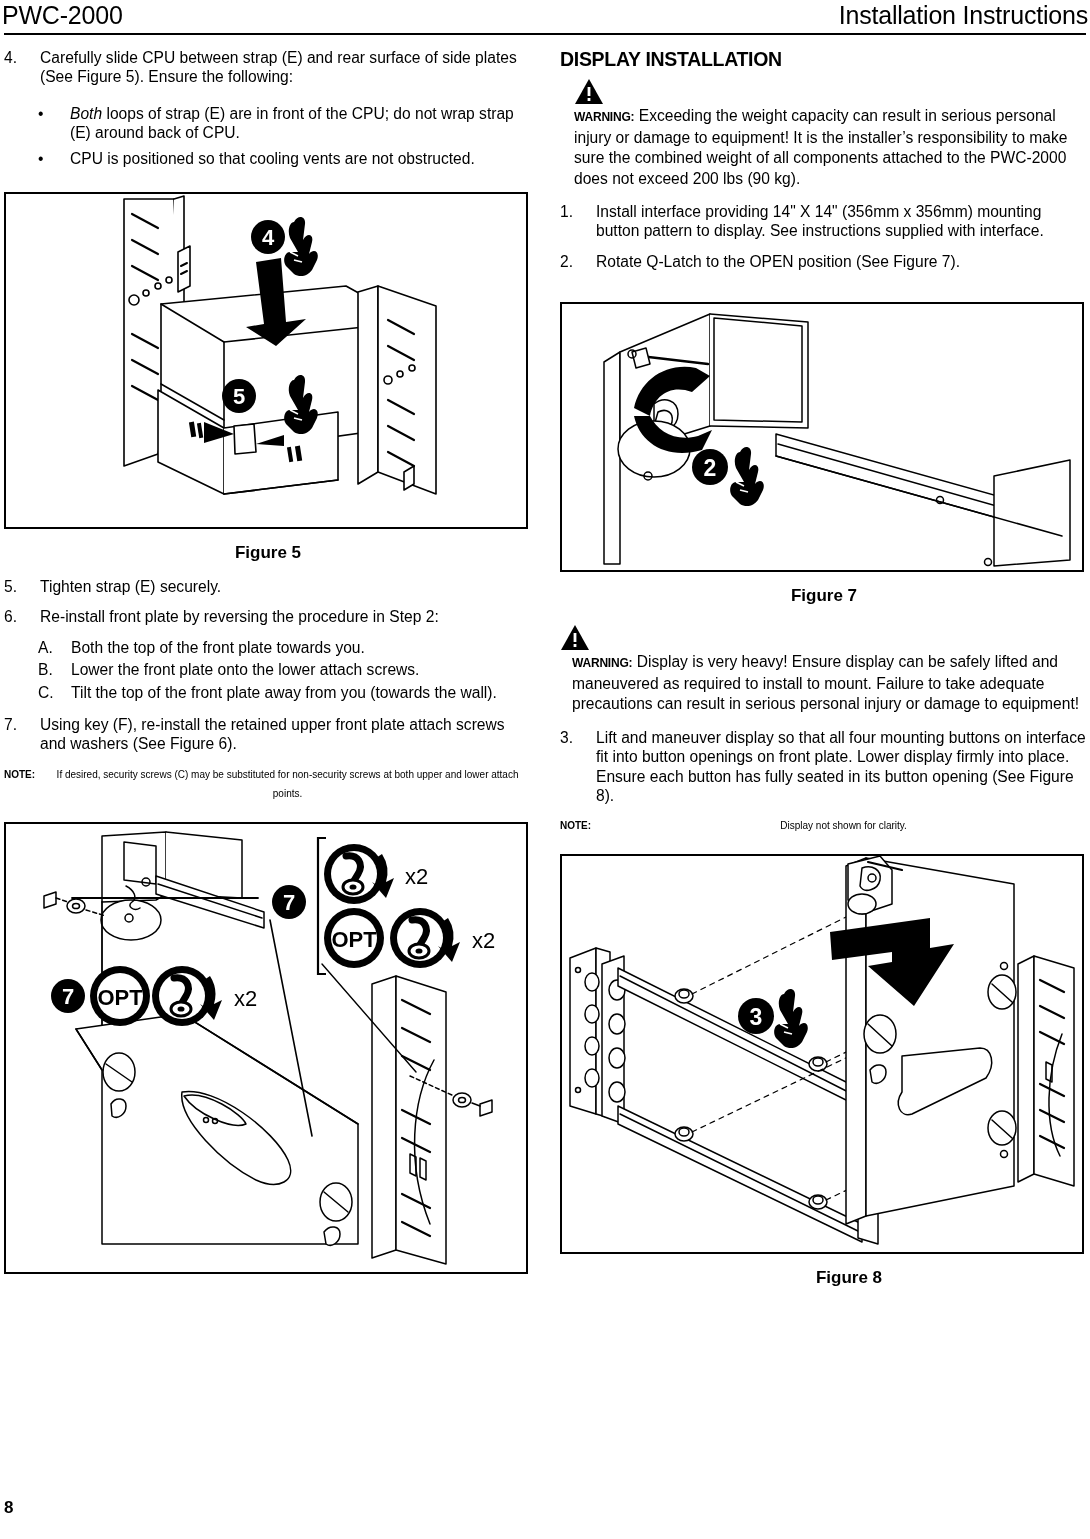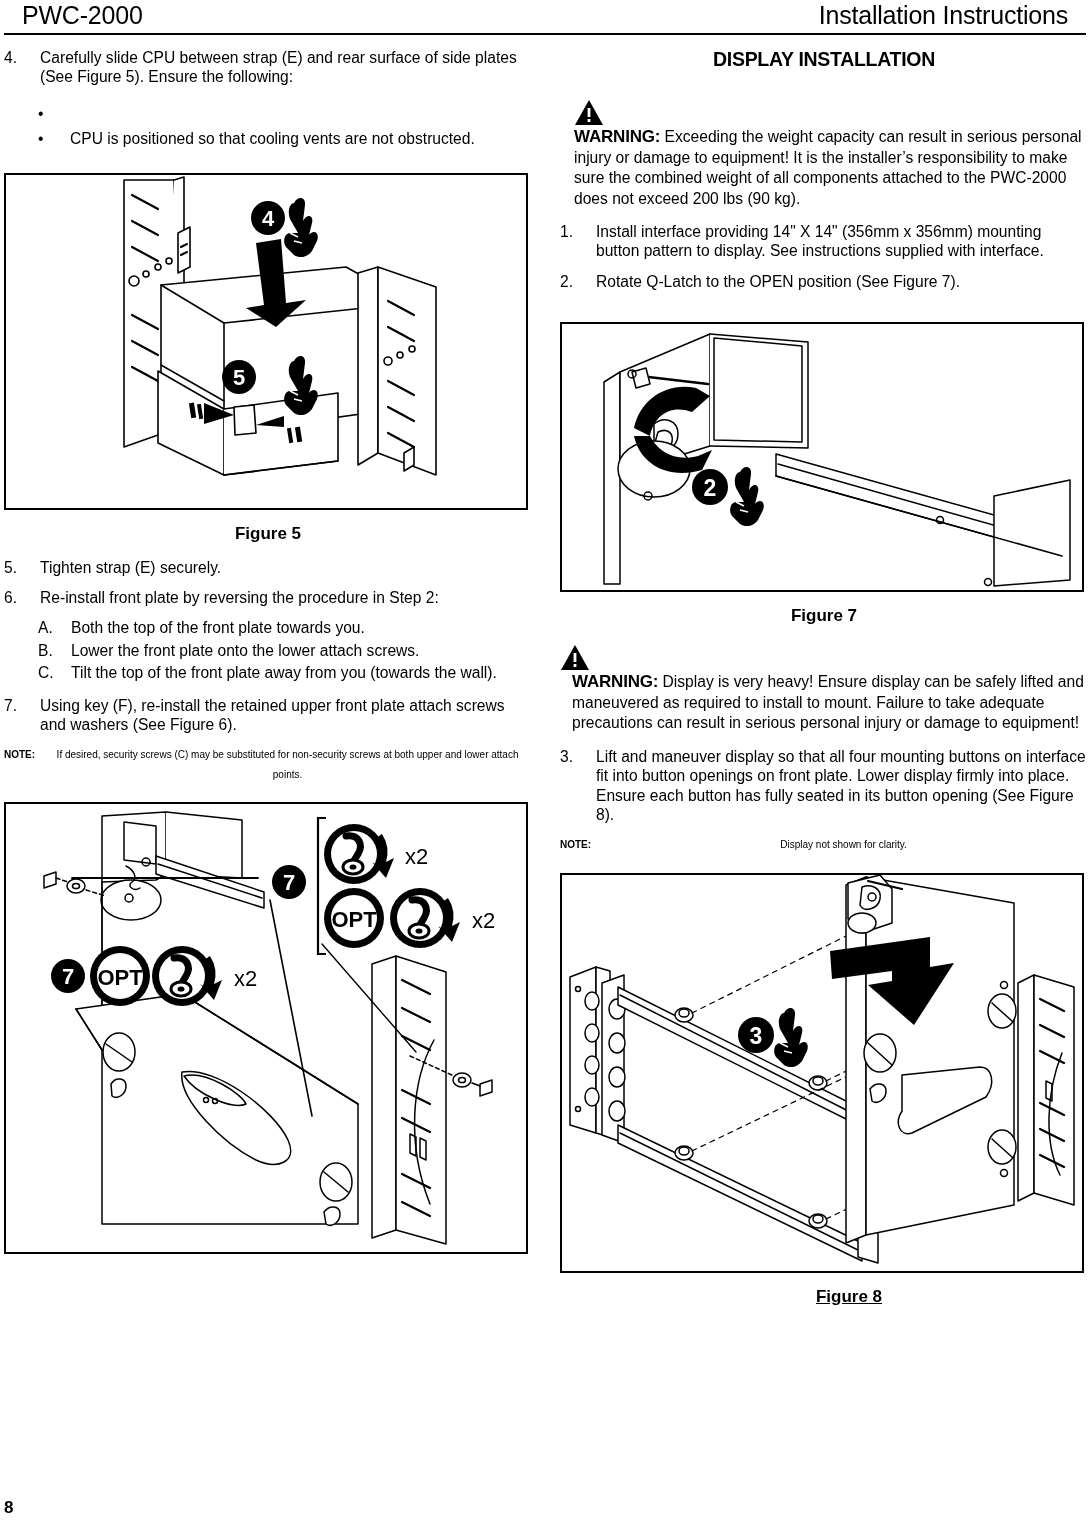--- a/index.html
+++ b/index.html
@@ -10,21 +10,21 @@
     font-family: "Liberation Sans", sans-serif;
     color: #000000;
     position: relative;
     overflow: hidden;
   }
 
   
   .page-header {
     position: absolute; left: 0; top: 0; width: 1090px; height: 40px;
     display: flex; align-items: flex-start; justify-content: space-between;
-    padding: 0 22px;
+    padding: 0 2px;
     gap: 27px;
   }
   .hdr-left, .hdr-right { font-size: 25px; letter-spacing: -0.2px; line-height: 30px; }
   .hdr-rule {
     position: absolute; left: 4px; top: 33px; width: 1082px; height: 2px;
     background: #000;
   }
 
   
   .col-left  { position: absolute; left: 4px;  top: 48px; width: 528px; }
@@ -55,45 +55,44 @@
   .bullet-item .body { flex: 1 1 auto; }
 
   .note-block {
     display: flex; font-size: 10px; line-height: 19.4px; margin-bottom: 11px;
   }
   .note-block .note-label { font-weight: bold; flex: 0 0 auto; padding-right: 8px; }
   .note-block .note-body { flex: 1 1 auto; text-align: center; }
 
   .section-head {
     font-size: 19.5px; font-weight: bold; letter-spacing: -0.3px;
-    margin-bottom: 28px;
-    text-align: center;
+    margin-bottom: 7px;
   }
 
   
   .warn-wrap { margin-bottom: 13px; padding-left: 14px; }
   .warn-icon-row { margin-bottom: 1px; }
   .warn-tri { display: block; }
   .warn-text {
     font-size: 15.6px; line-height: 20.5px;
   }
-  .warn-text .w-label { font-weight: bold; font-size: 17px; letter-spacing: -0.2px; }
+  .warn-text .w-label { font-weight: bold; font-size: 12px; letter-spacing: -0.2px; }
 
   .italic { font-style: italic; }
 
   
   .figure-box {
     border: 2px solid #000; background: #fff;
     position: relative; overflow: hidden;
   }
   .fig-caption {
     text-align: center; font-weight: bold; font-size: 17px;
     margin-top: 14px;
   }
-  .fig-caption.right-shift { padding-left: 50px; text-decoration: underline; }
+  .fig-caption.right-shift { padding-left: 50px; }
 
   .page-num {
     position: absolute; left: 4px; top: 1498px;
     font-size: 17px; font-weight: bold;
   }
 
   svg { display: block; }
 </style>
 </head>
 <body>
@@ -108,20 +107,21 @@
 
   <div class="num-item">
     <span class="num">4.</span>
     <span class="body">Carefully slide CPU between strap (E) and rear surface of side plates (See Figure 5).  Ensure the following:</span>
   </div>
 
   <div style="height:6px"></div>
 
   <div class="bullet-item">
     <span class="mark">•</span>
+    <span class="body"><i class="italic">Both</i><span> loops of strap (E) are in front of the CPU; do not wrap strap (E) around back of CPU.</span></span>
   </div>
 
   <div class="bullet-item">
     <span class="mark">•</span>
     <span class="body">CPU is positioned so that cooling vents are not obstructed.</span>
   </div>
 
   <div class="figure-box" style="margin-top:24px; width:524px; height:337px;">
     <svg width="520" height="333" viewBox="0 0 520 333">
       <g fill="none" stroke="#000" stroke-width="1.6" stroke-linejoin="round" stroke-linecap="round">

